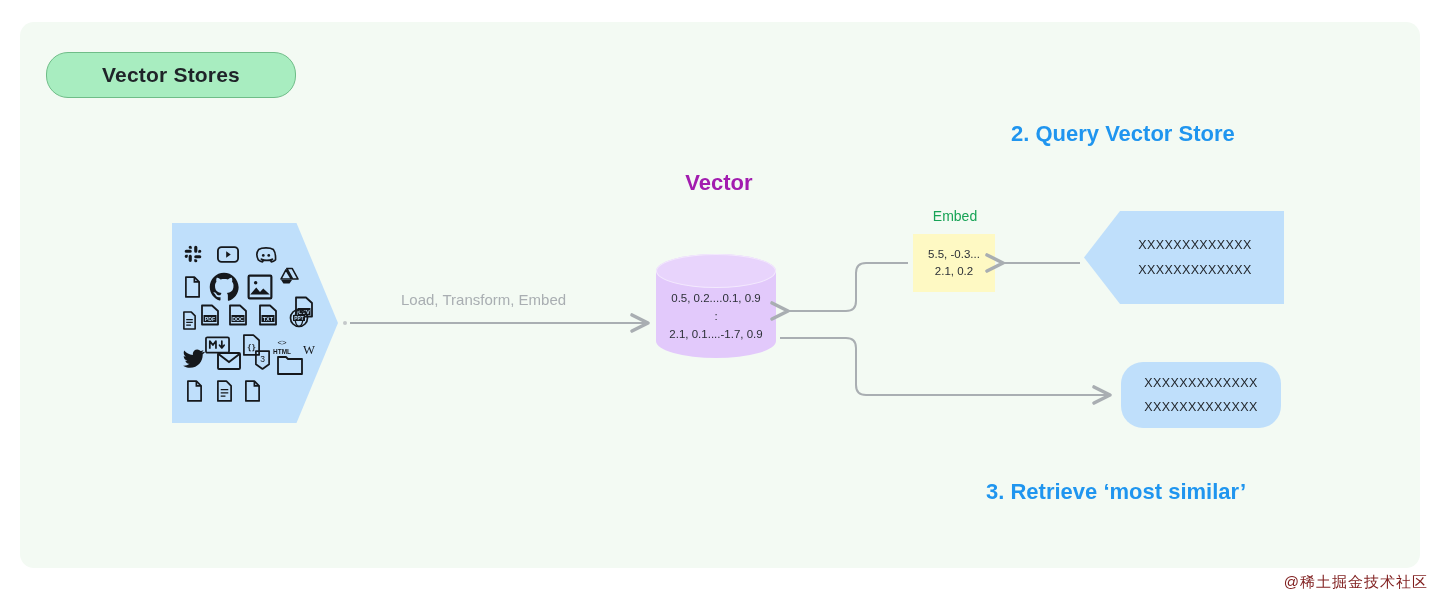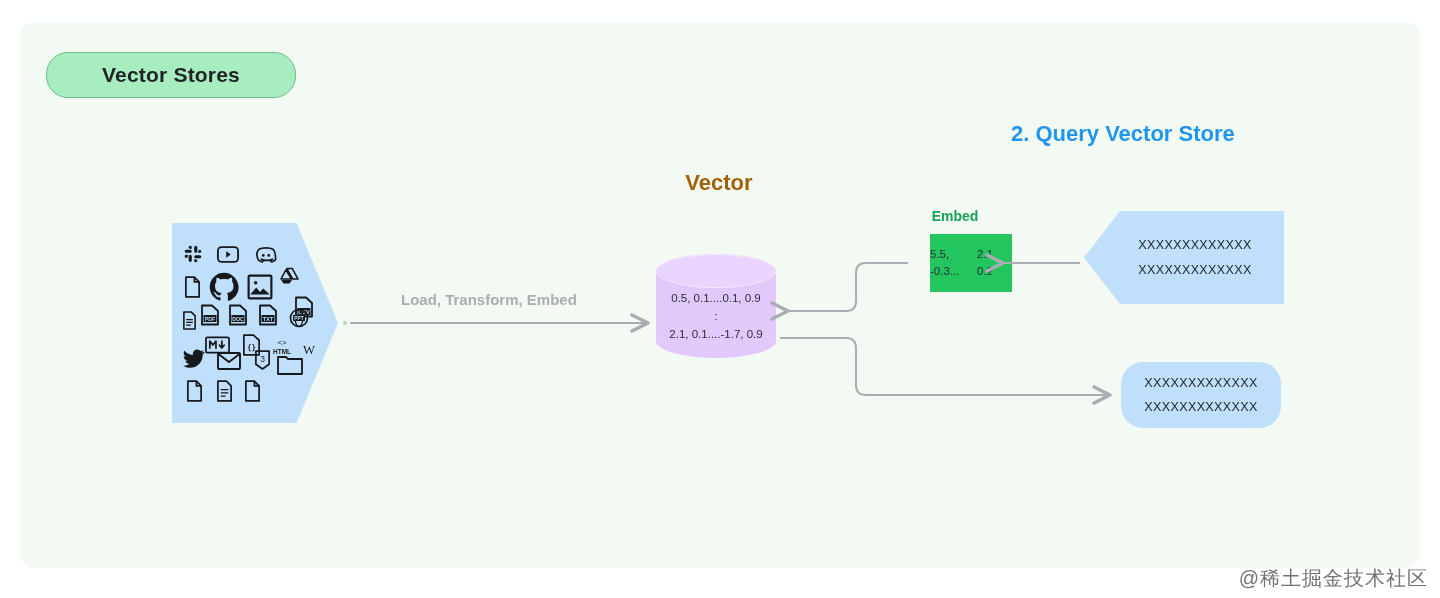--- a/index.html
+++ b/index.html
@@ -45,21 +45,21 @@
   #step1 { left: 131px; top: 179px; }
   #step2 { left: 1011px; top: 121px; }
   #step3 { left: 986px; top: 479px; }
 
   .vs-title {
     position: absolute;
     left: 660px; top: 168px;
     width: 118px;
     text-align: center;
     font-size: 22px; font-weight: bold;
-    color: #a16207;
+    color: #a21caf;
     line-height: 1.38;
   }
   .vs-title span { display: block; }
 
   
   .source-shape {
     position: absolute;
     left: 172px; top: 223px;
     width: 166px; height: 200px;
     background: #bfdffb;
@@ -104,33 +104,32 @@
     line-height: 1.55;
   }
   .cyl-text span { display: block; }
 
   
   .embed-label {
     position: absolute;
     left: 914px; top: 208px;
     width: 82px;
     text-align: center;
-    font-size: 14px; font-weight: bold;
+    font-size: 14px; font-weight: normal;
     color: #17a356;
   }
   .embed-box {
     position: absolute;
     left: 913px; top: 234px;
     width: 82px; height: 58px;
-    background: #22c55e;
-    display: flex; 
+    background: #fef9c3;
+    display: flex; flex-direction: column;
     align-items: center; justify-content: center;
     font-size: 11.5px; color: #2b2f36;
     line-height: 1.5;
-    margin-left: 17px;
   }
 
   
   .query-shape {
     position: absolute;
     left: 1084px; top: 211px;
     width: 200px; height: 93px;
     background: #bfdffb;
     clip-path: polygon(18% 0, 100% 0, 100% 100%, 18% 100%, 0 50%);
   }
@@ -154,51 +153,52 @@
     border-radius: 22px;
     display: flex; flex-direction: column;
     align-items: center; justify-content: center;
     font-size: 12.5px; color: #1f2328; letter-spacing: .4px;
     line-height: 1.95;
   }
 
   .ltext {
     position: absolute;
     left: 401px; top: 291px;
-    font-size: 15px; font-weight: bold;
+    font-size: 15px; font-weight: normal;
     color: #a9aeb2;
     white-space: nowrap;
   }
 
   svg.wires {
     position: absolute;
     left: 0; top: 0;
     width: 1440px; height: 598px;
     overflow: visible;
     pointer-events: none;
   }
   .watermark {
     position: absolute;
     right: 12px; bottom: 6px;
-    font-size: 20px;
-    color: #737373;
+    font-size: 15px;
+    color: #7f1d1d;
     letter-spacing: 1px;
     margin-top: 30px;
   }
 </style>
 </head>
 <body>
 
 <div id="root">
 
   <div class="panel"></div>
 
   <div class="title-pill">Vector Stores</div>
 
   <div class="step-label" id="step2">2. Query Vector Store</div>
+  <div class="step-label" id="step3">3. Retrieve ‘most similar’</div>
 
   <div class="source-shape"></div>
   <div class="icon-grid">
 
     <div class="ic" style="left:10px;top:20px;width:22px;height:22px;">
       <svg width="18" height="18" viewBox="0 0 24 24" fill="currentColor">
           <path d="M5.1 15.1a2.1 2.1 0 1 1-2.1-2.1h2.1v2.1zm1.1 0a2.1 2.1 0 0 1 4.2 0v5.3a2.1 2.1 0 1 1-4.2 0v-5.3zM8.3 5.1a2.1 2.1 0 1 1 2.1-2.1v2.1H8.3zm0 1.1a2.1 2.1 0 0 1 0 4.2H3a2.1 2.1 0 1 1 0-4.2h5.3zM18.9 8.3a2.1 2.1 0 1 1 2.1 2.1h-2.1V8.3zm-1.1 0a2.1 2.1 0 0 1-4.2 0V3a2.1 2.1 0 1 1 4.2 0v5.3zM15.7 18.9a2.1 2.1 0 1 1-2.1 2.1v-2.1h2.1zm0-1.1a2.1 2.1 0 0 1 0-4.2H21a2.1 2.1 0 1 1 0 4.2h-5.3z"></path>
         </svg>
     </div>
 
@@ -370,21 +370,21 @@
   </div>
 
   <div class="ltext">Load, Transform, Embed</div>
 
   <div class="vs-title">
     <span>Vector</span>
   </div>
   <div class="cyl"></div>
   <div class="cyl-top"></div>
   <div class="cyl-text">
-    <span>0.5, 0.1....0.1, 0.9</span>
+    <span>0.5, 0.2....0.1, 0.9</span>
     <span>:</span>
     <span>2.1, 0.1....-1.7, 0.9</span>
   </div>
 
   <div class="embed-label">Embed</div>
   <div class="embed-box">
     <div>5.5, -0.3...</div>
     <div>2.1, 0.2</div>
   </div>
 

